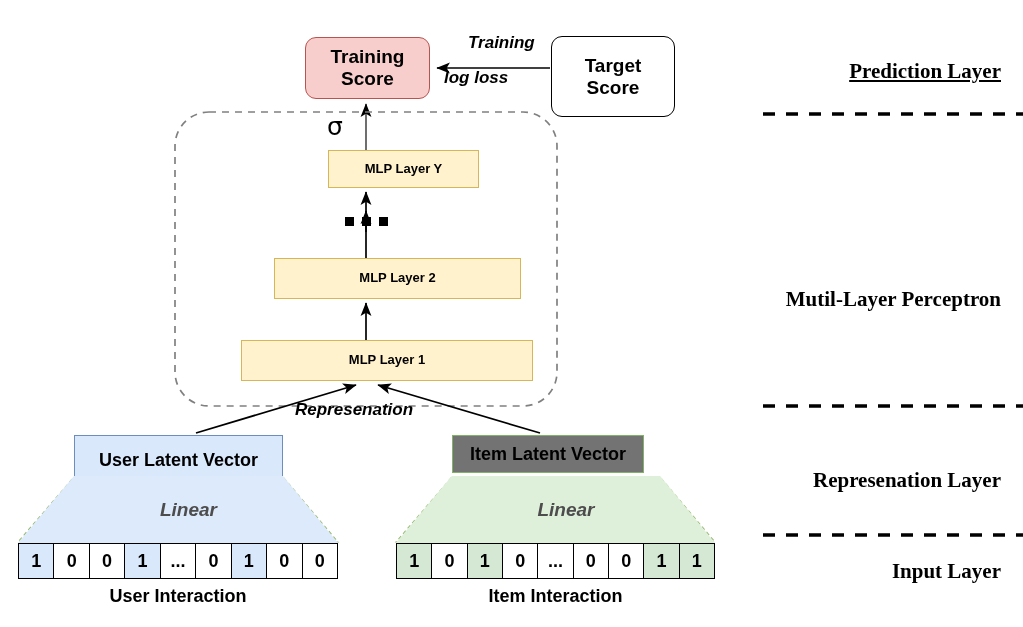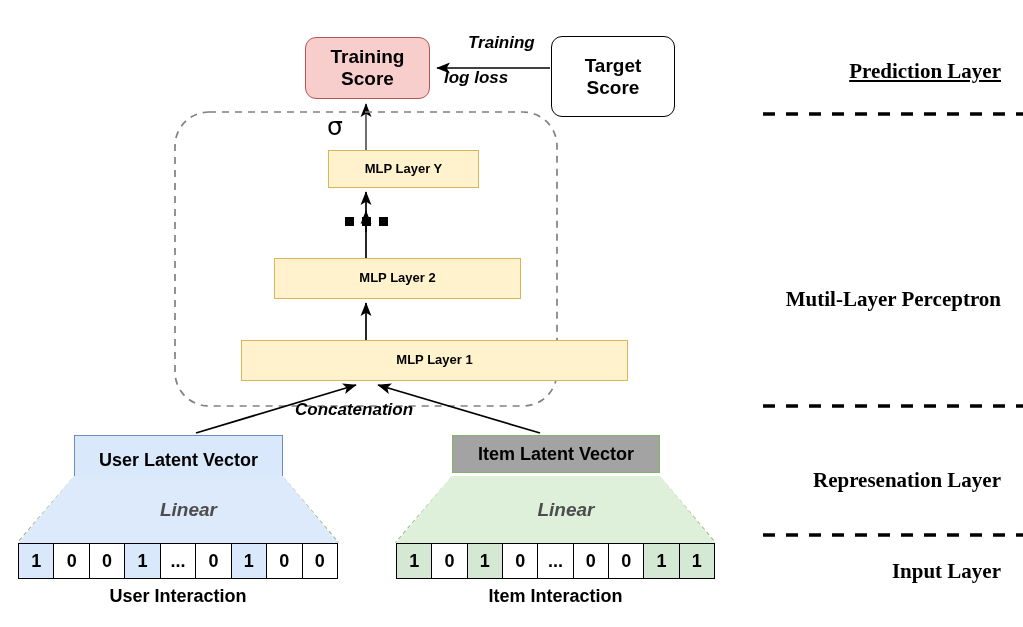--- a/index.html
+++ b/index.html
@@ -56,32 +56,32 @@
 
   
   .mlp {
     background: #fff2cc;
     border: 1.3px solid #d6b656;
     font-size: 13px;
     margin-left: 36px;
   }
   #mlp-y  { left: 292px; top: 150px; width: 151px; height: 38px; }
   #mlp-2  { left: 238px; top: 258px; width: 247px; height: 41px; }
-  #mlp-1  { left: 205px; top: 340px; width: 387px; height: 41px; }
+  #mlp-1  { left: 205px; top: 340px; width: 292px; height: 41px; }
 
   
   #user-latent {
     left: 74px; top: 435px; width: 209px; height: 50px;
     background: #dae8fc;
     border: 1.3px solid #6c8ebf;
     font-size: 18px;
   }
   #item-latent {
-    left: 452px; top: 435px; width: 208px; height: 38px;
-    background: #a3a3a3;
+    left: 452px; top: 435px; width: 192px; height: 38px;
+    background: #737373;
     border: 1.3px solid #82b366;
     font-size: 18px;
   }
 
   
   .trapezoid {
     position: absolute;
     display: flex;
     align-items: center;
     justify-content: center;
@@ -252,21 +252,21 @@
 
   <div class="node mlp" id="mlp-y">MLP Layer Y</div>
 
   <div class="sqdot" style="left:345px; top:217px;"></div>
   <div class="sqdot" style="left:362px; top:217px;"></div>
   <div class="sqdot" style="left:379px; top:217px;"></div>
 
   <div class="node mlp" id="mlp-2">MLP Layer 2</div>
   <div class="node mlp" id="mlp-1">MLP Layer 1</div>
 
-  <div class="edge-label" id="concat-label">Concatenation</div>
+  <div class="edge-label" id="concat-label">Represenation</div>
 
   <div class="node" id="user-latent">User Latent Vector</div>
   <div class="node" id="item-latent">Item Latent Vector</div>
 
   <div class="trapezoid" id="user-trapezoid">
     <div class="tz-fill"></div>
     <div class="tz-label">Linear</div>
   </div>
 
   <div class="trapezoid" id="item-trapezoid">

